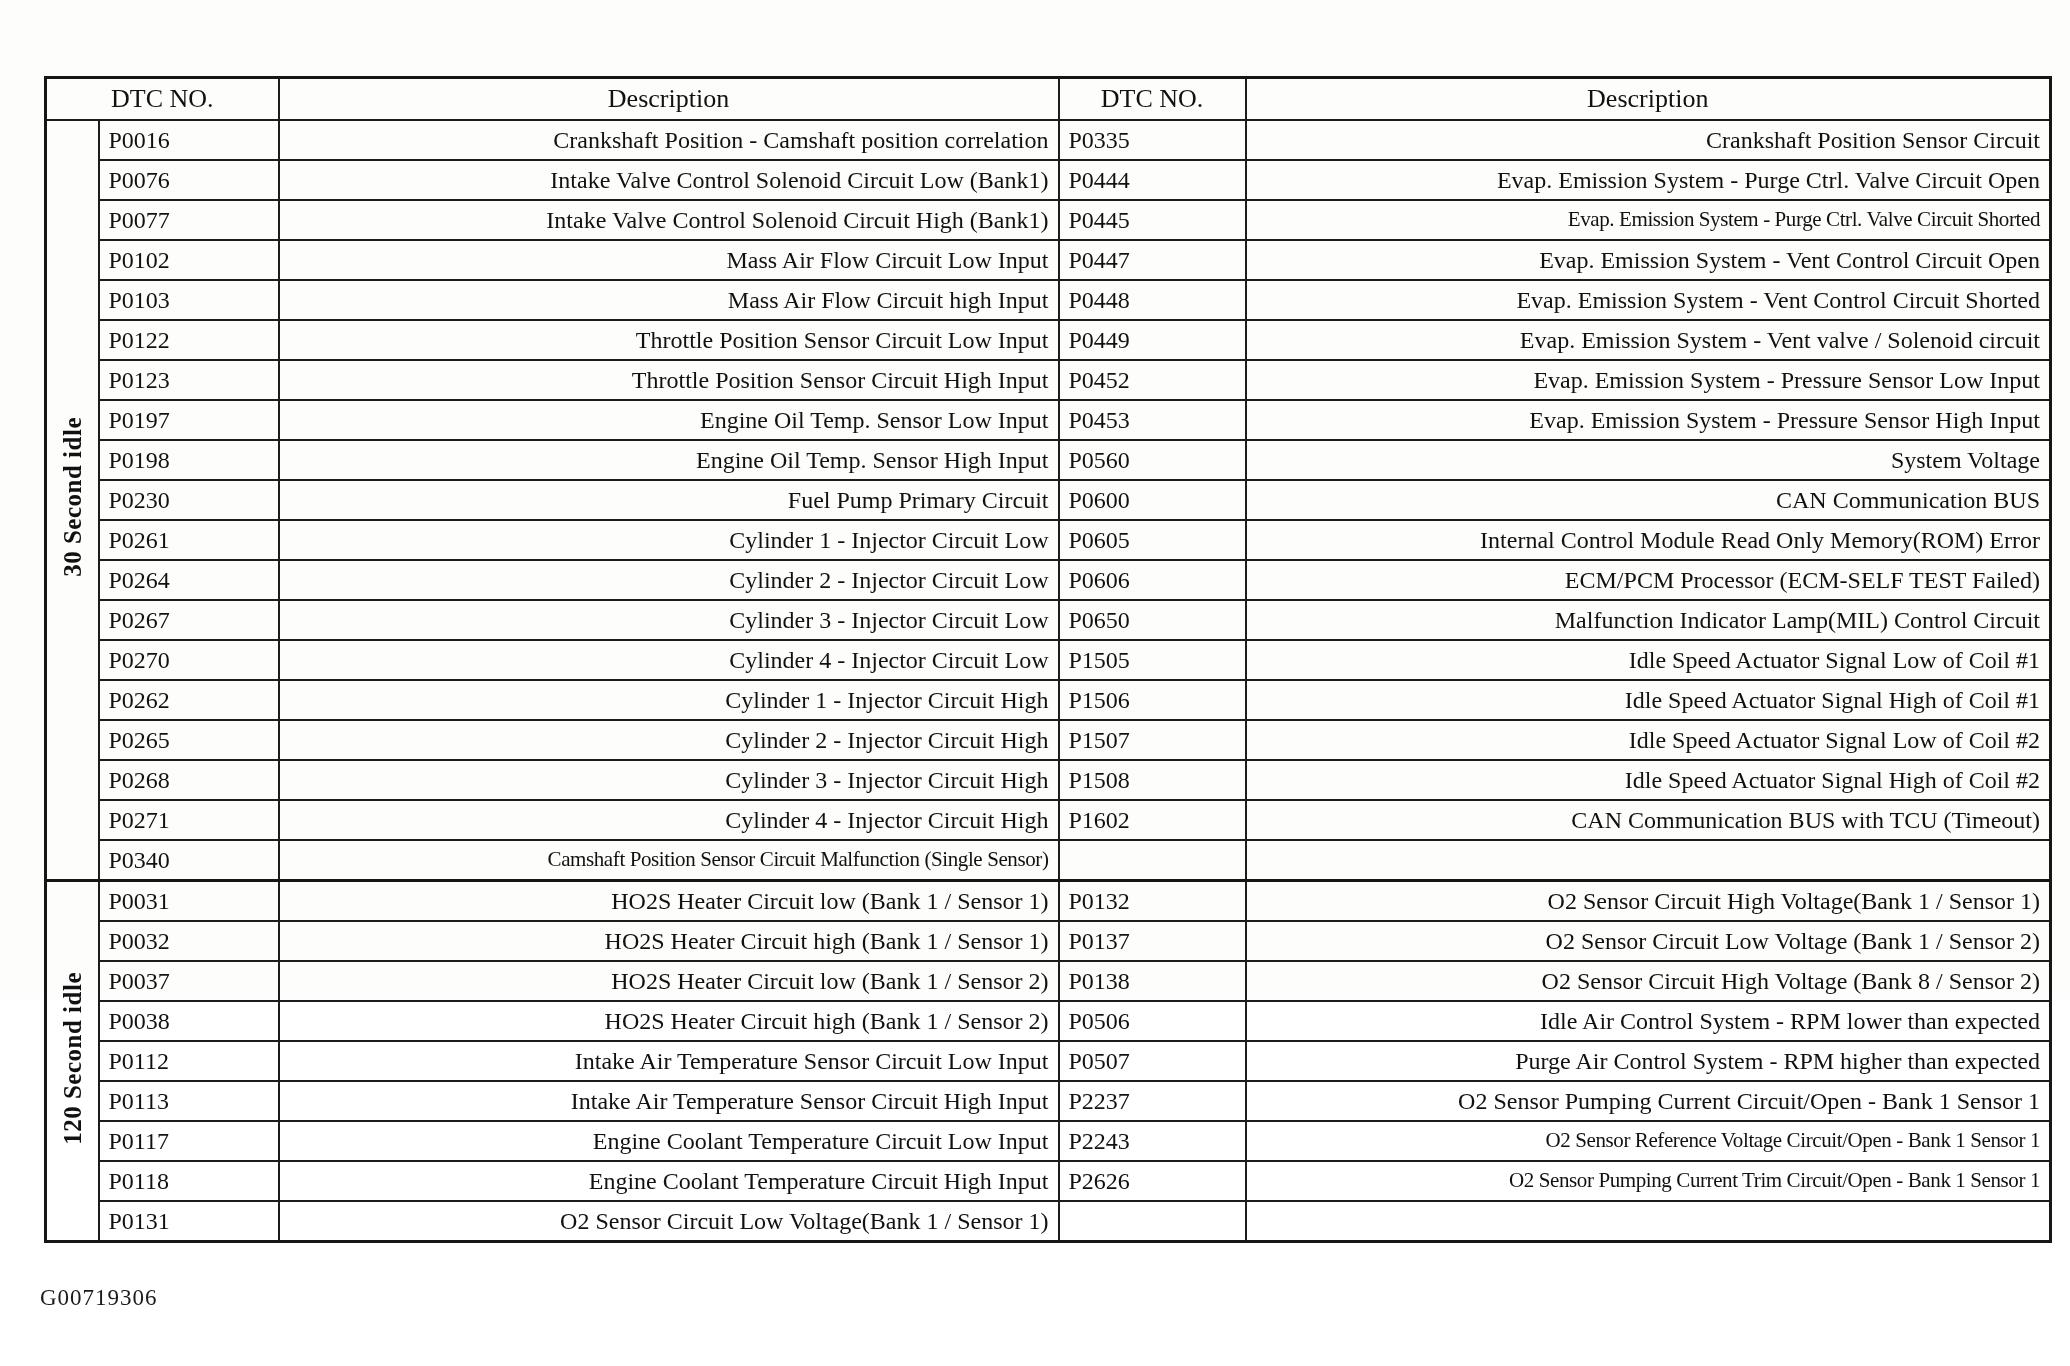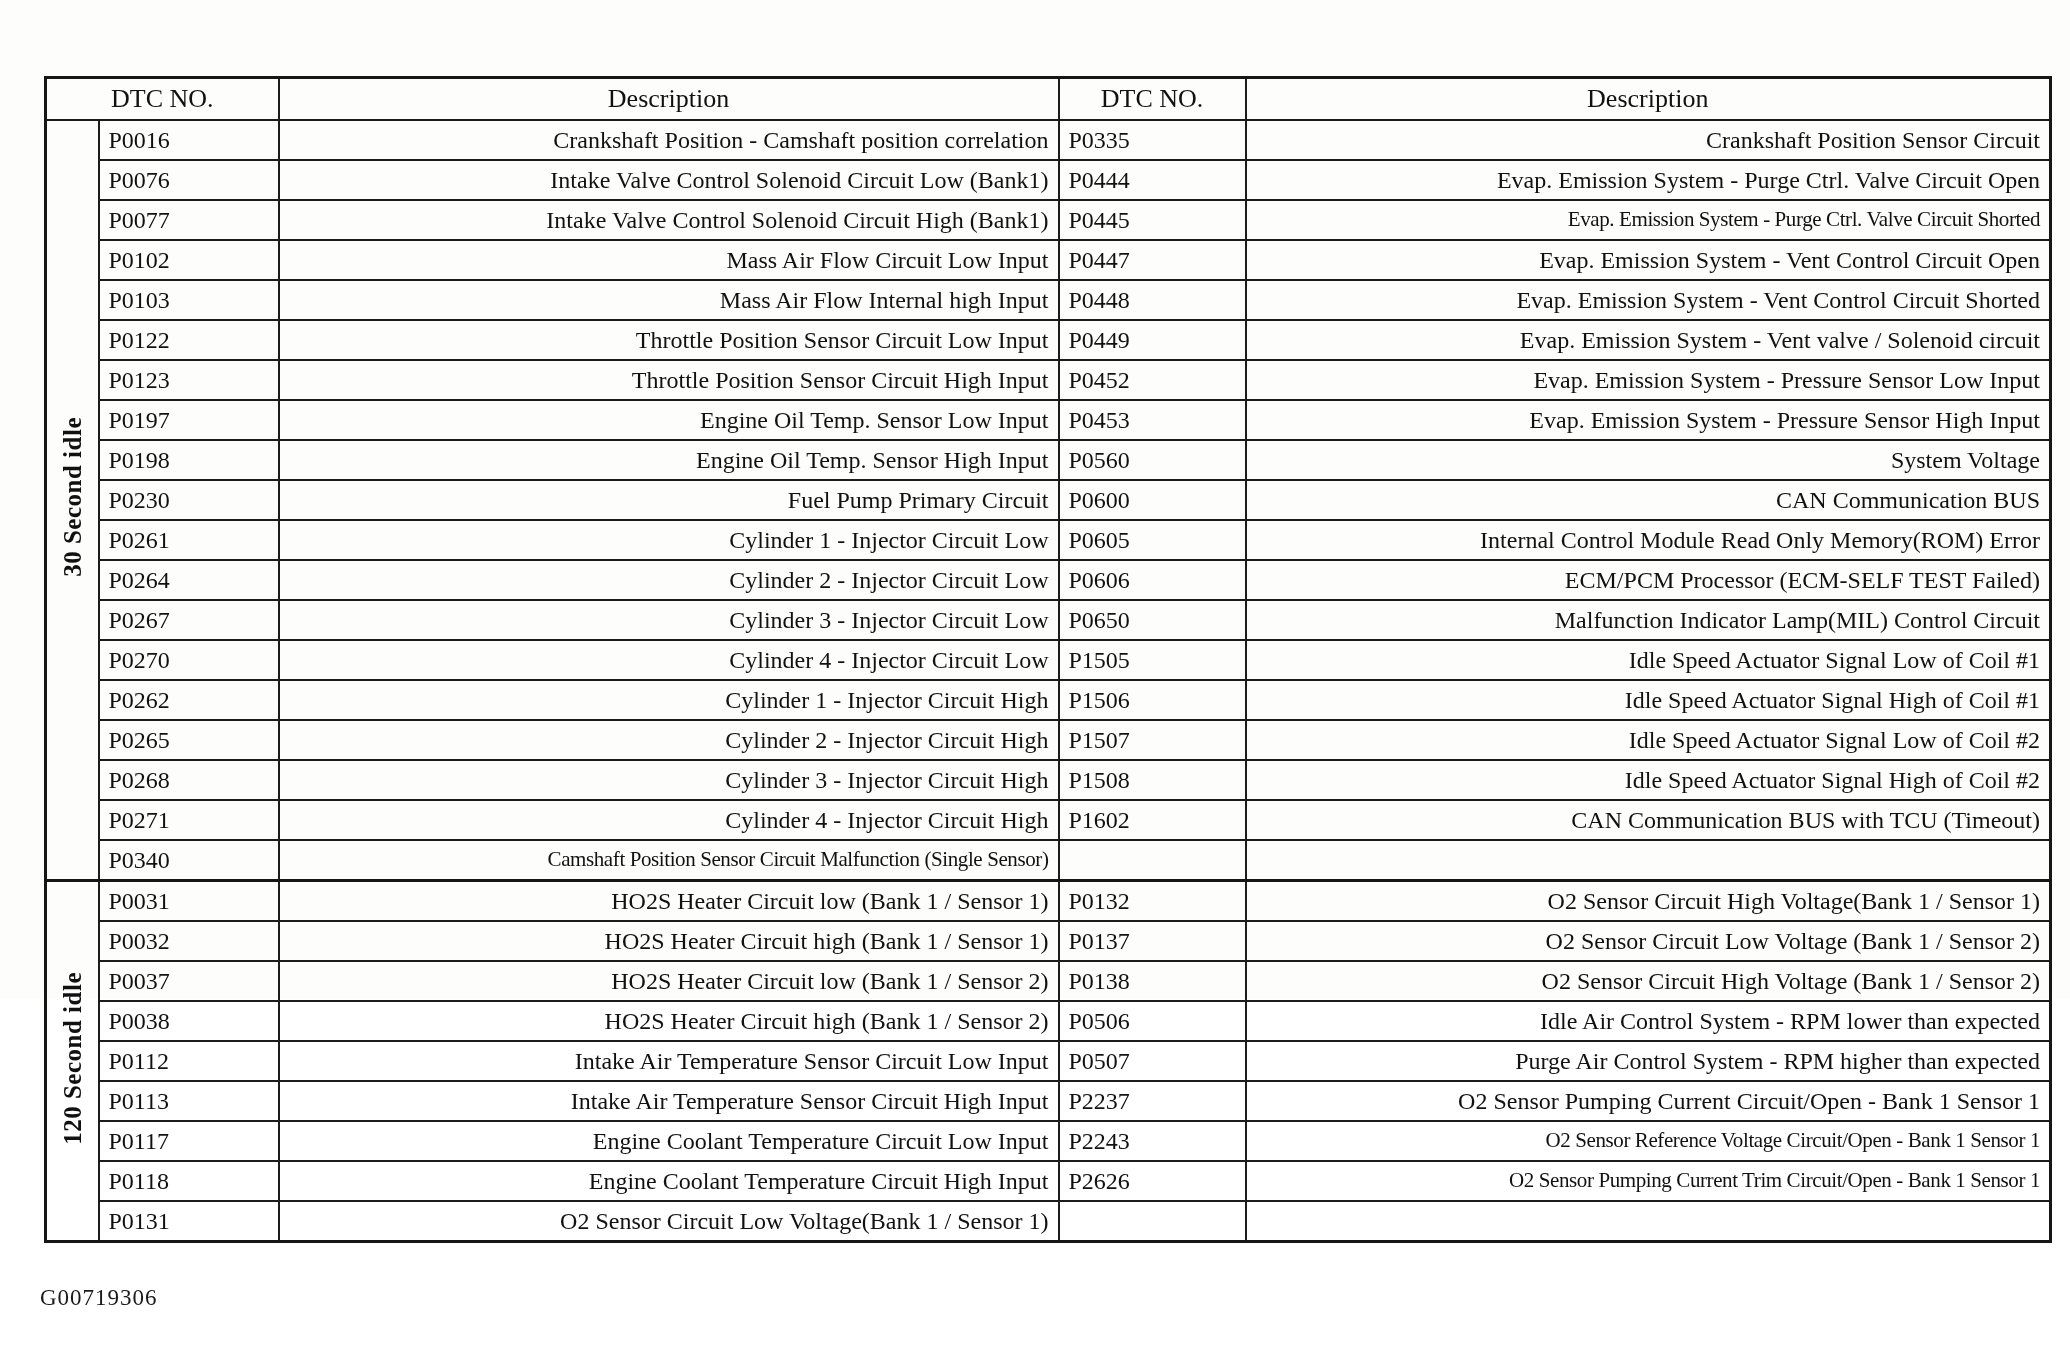--- a/index.html
+++ b/index.html
@@ -124,21 +124,21 @@
           <td class="description-cell condensed">Evap. Emission System - Purge Ctrl. Valve Circuit Shorted</td>
         </tr>
         <tr>
           <td class="dtc-cell">P0102</td>
           <td class="description-cell">Mass Air Flow Circuit Low Input</td>
           <td class="dtc-cell">P0447</td>
           <td class="description-cell">Evap. Emission System - Vent Control Circuit Open</td>
         </tr>
         <tr>
           <td class="dtc-cell">P0103</td>
-          <td class="description-cell">Mass Air Flow Internal high Input</td>
+          <td class="description-cell">Mass Air Flow Circuit high Input</td>
           <td class="dtc-cell">P0448</td>
           <td class="description-cell">Evap. Emission System - Vent Control Circuit Shorted</td>
         </tr>
         <tr>
           <td class="dtc-cell">P0122</td>
           <td class="description-cell">Throttle Position Sensor Circuit Low Input</td>
           <td class="dtc-cell">P0449</td>
           <td class="description-cell">Evap. Emission System - Vent valve / Solenoid circuit</td>
         </tr>
         <tr>
@@ -229,21 +229,21 @@
         <tr>
           <td class="dtc-cell">P0032</td>
           <td class="description-cell">HO2S Heater Circuit high (Bank 1 / Sensor 1)</td>
           <td class="dtc-cell">P0137</td>
           <td class="description-cell">O2 Sensor Circuit Low Voltage (Bank 1 / Sensor 2)</td>
         </tr>
         <tr>
           <td class="dtc-cell">P0037</td>
           <td class="description-cell">HO2S Heater Circuit low (Bank 1 / Sensor 2)</td>
           <td class="dtc-cell">P0138</td>
-          <td class="description-cell">O2 Sensor Circuit High Voltage (Bank 1 / Sensor 2)</td>
+          <td class="description-cell">O2 Sensor Circuit High Voltage (Bank 8 / Sensor 2)</td>
         </tr>
         <tr>
           <td class="dtc-cell">P0038</td>
           <td class="description-cell">HO2S Heater Circuit high (Bank 1 / Sensor 2)</td>
           <td class="dtc-cell">P0506</td>
           <td class="description-cell">Idle Air Control System - RPM lower than expected</td>
         </tr>
         <tr>
           <td class="dtc-cell">P0112</td>
           <td class="description-cell">Intake Air Temperature Sensor Circuit Low Input</td>

